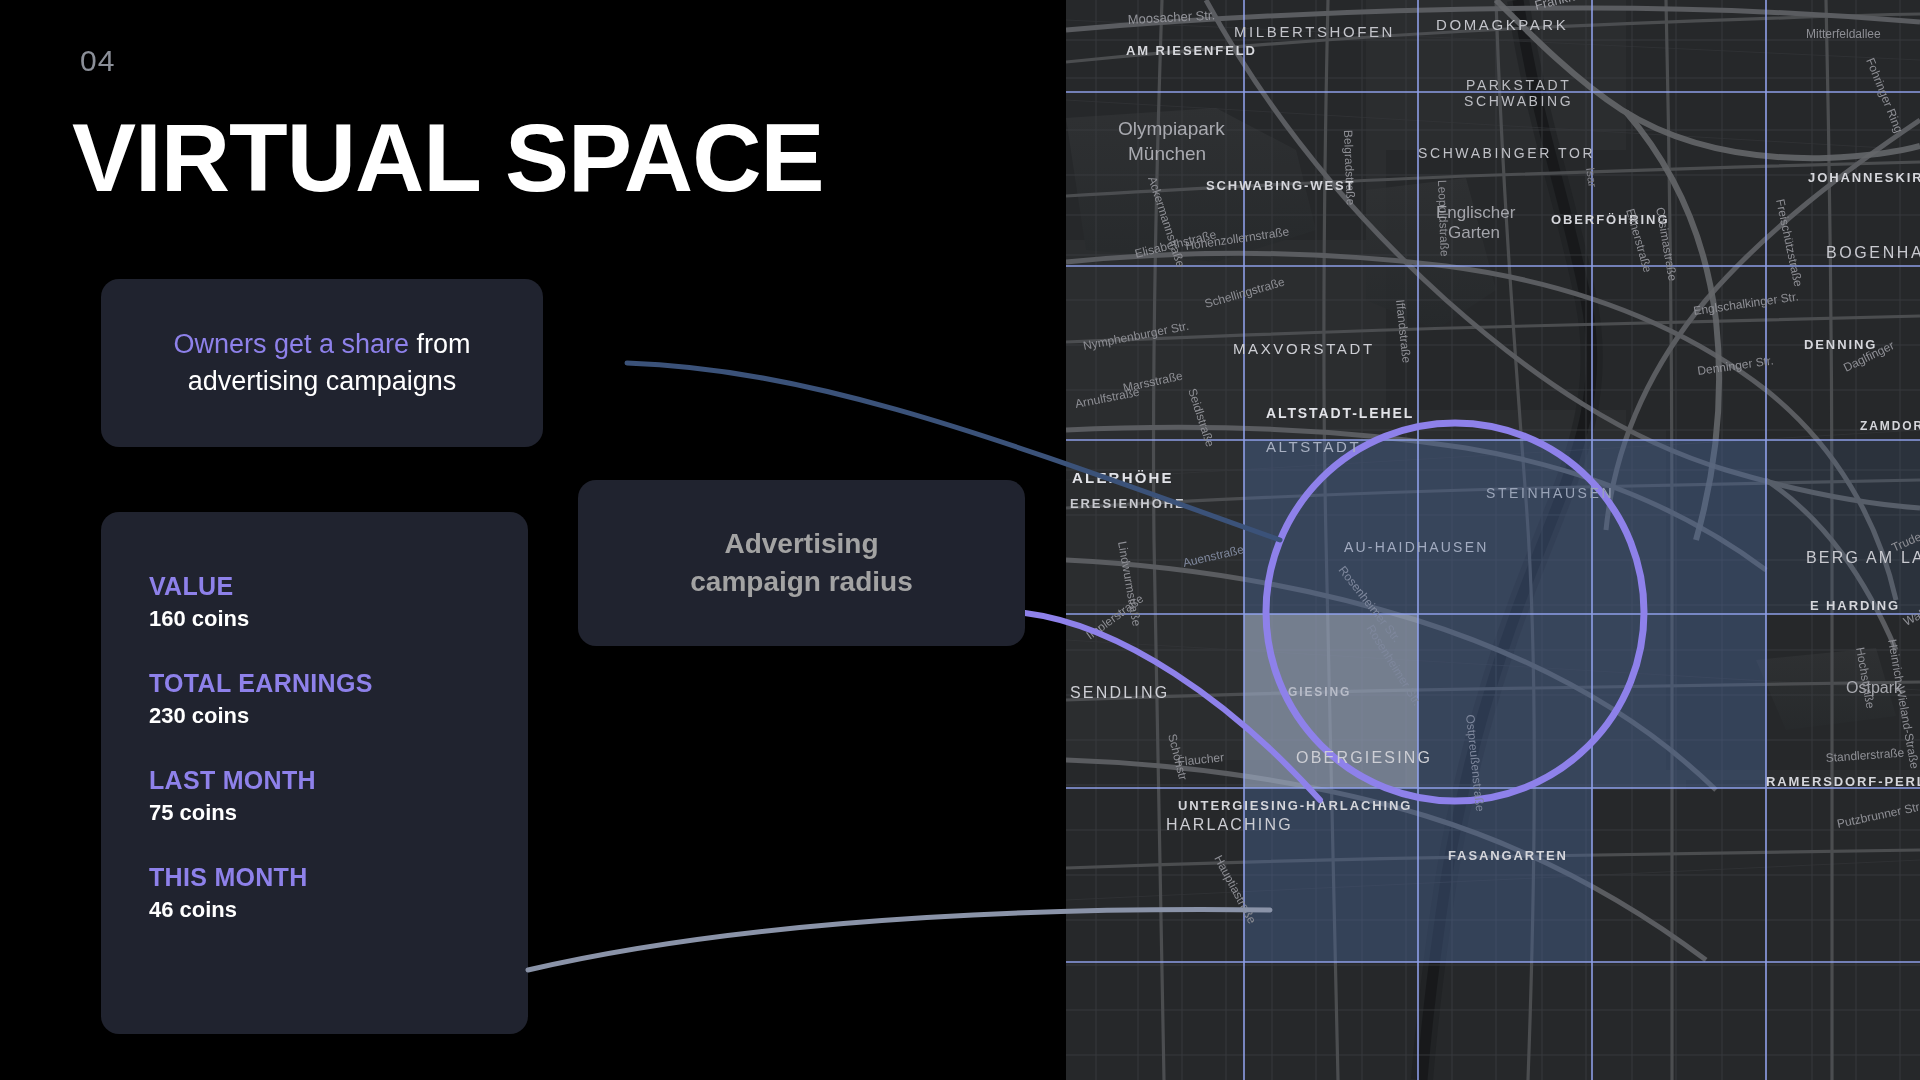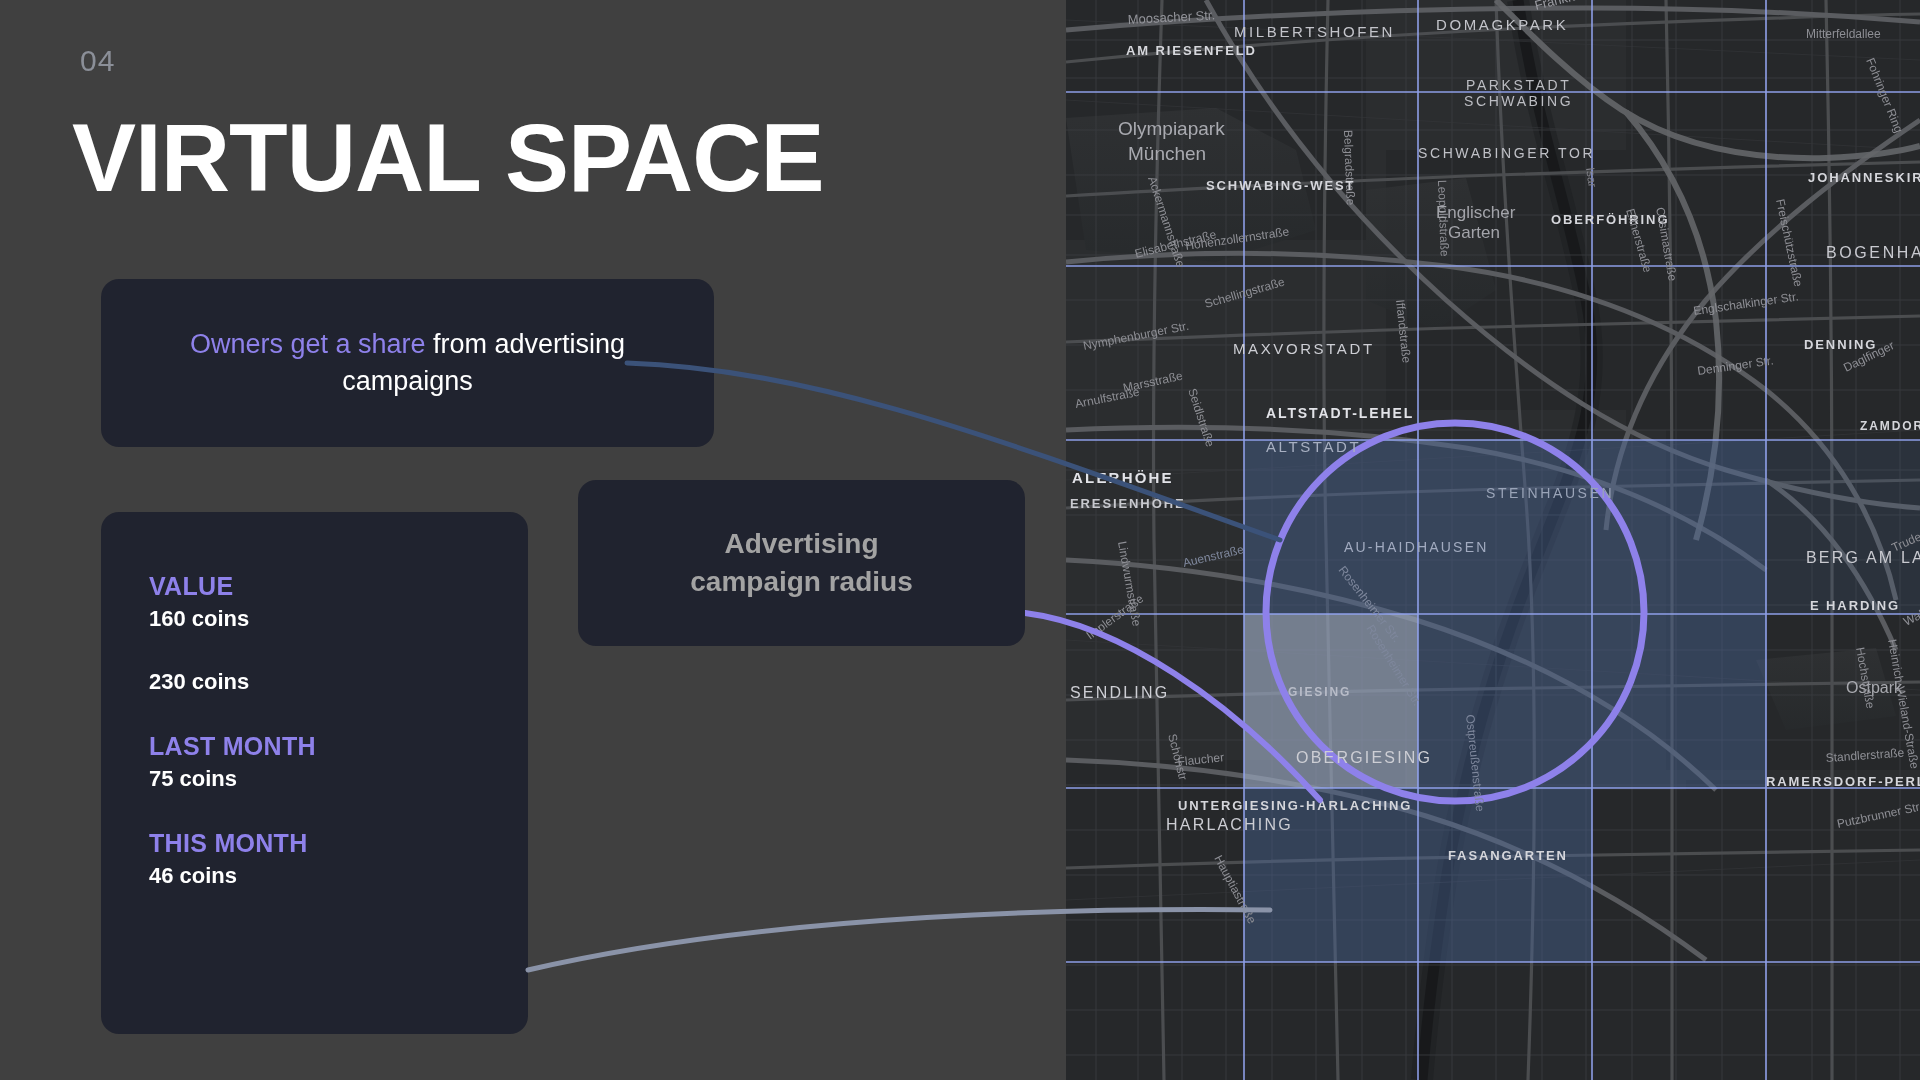--- a/index.html
+++ b/index.html
@@ -5,41 +5,41 @@
   * { box-sizing: border-box; margin: 0; padding: 0; }
   html, body {
     width: 1920px; height: 1080px;
     background: #101218;
     font-family: "Liberation Sans", sans-serif;
     overflow: hidden;
   }
   #stage { position: relative; width: 1920px; height: 1080px; background: #101218; }
 
   
-  #left-panel { position: absolute; left: 0; top: 0; width: 1066px; height: 1080px; background: #404040; z-index: 4; }
+  #left-panel { position: absolute; left: 0; top: 0; width: 1066px; height: 1080px; background: #000000; z-index: 4; }
 
   #slide-number {
     position: absolute; left: 80px; top: 44px;
     font-size: 30px; color: #8b8f98; letter-spacing: 1px; font-weight: 400;
   }
   #page-title {
     position: absolute; left: 72px; top: 110px;
     font-size: 96px; font-weight: 700; color: #ffffff;
     letter-spacing: -1px; line-height: 1.0; white-space: nowrap;
   }
 
   .card {
     position: absolute;
     background: #20232f;
     border-radius: 18px;
   }
 
   
   #share-card {
-    left: 101px; top: 279px; width: 613px; height: 168px;
+    left: 101px; top: 279px; width: 442px; height: 168px;
     display: flex; align-items: center; justify-content: center;
   }
   #share-card .txt {
     text-align: center; font-size: 27px; line-height: 1.36; color: #ffffff; font-weight: 400;
     padding: 0 26px;
   }
   #share-card .accent { color: #8e81ea; }
 
   
   #radius-card {
@@ -259,20 +259,21 @@
         <span class="accent">Owners get a share</span><span> from advertising campaigns</span>
       </div>
     </div>
 
     <div class="card" id="stats-card">
       <div class="stat">
         <div class="stat-label">VALUE</div>
         <div class="stat-value">160 coins</div>
       </div>
       <div class="stat">
+        <div class="stat-label">TOTAL EARNINGS</div>
         <div class="stat-value">230 coins</div>
       </div>
       <div class="stat">
         <div class="stat-label">LAST MONTH</div>
         <div class="stat-value">75 coins</div>
       </div>
       <div class="stat">
         <div class="stat-label">THIS MONTH</div>
         <div class="stat-value">46 coins</div>
       </div>

